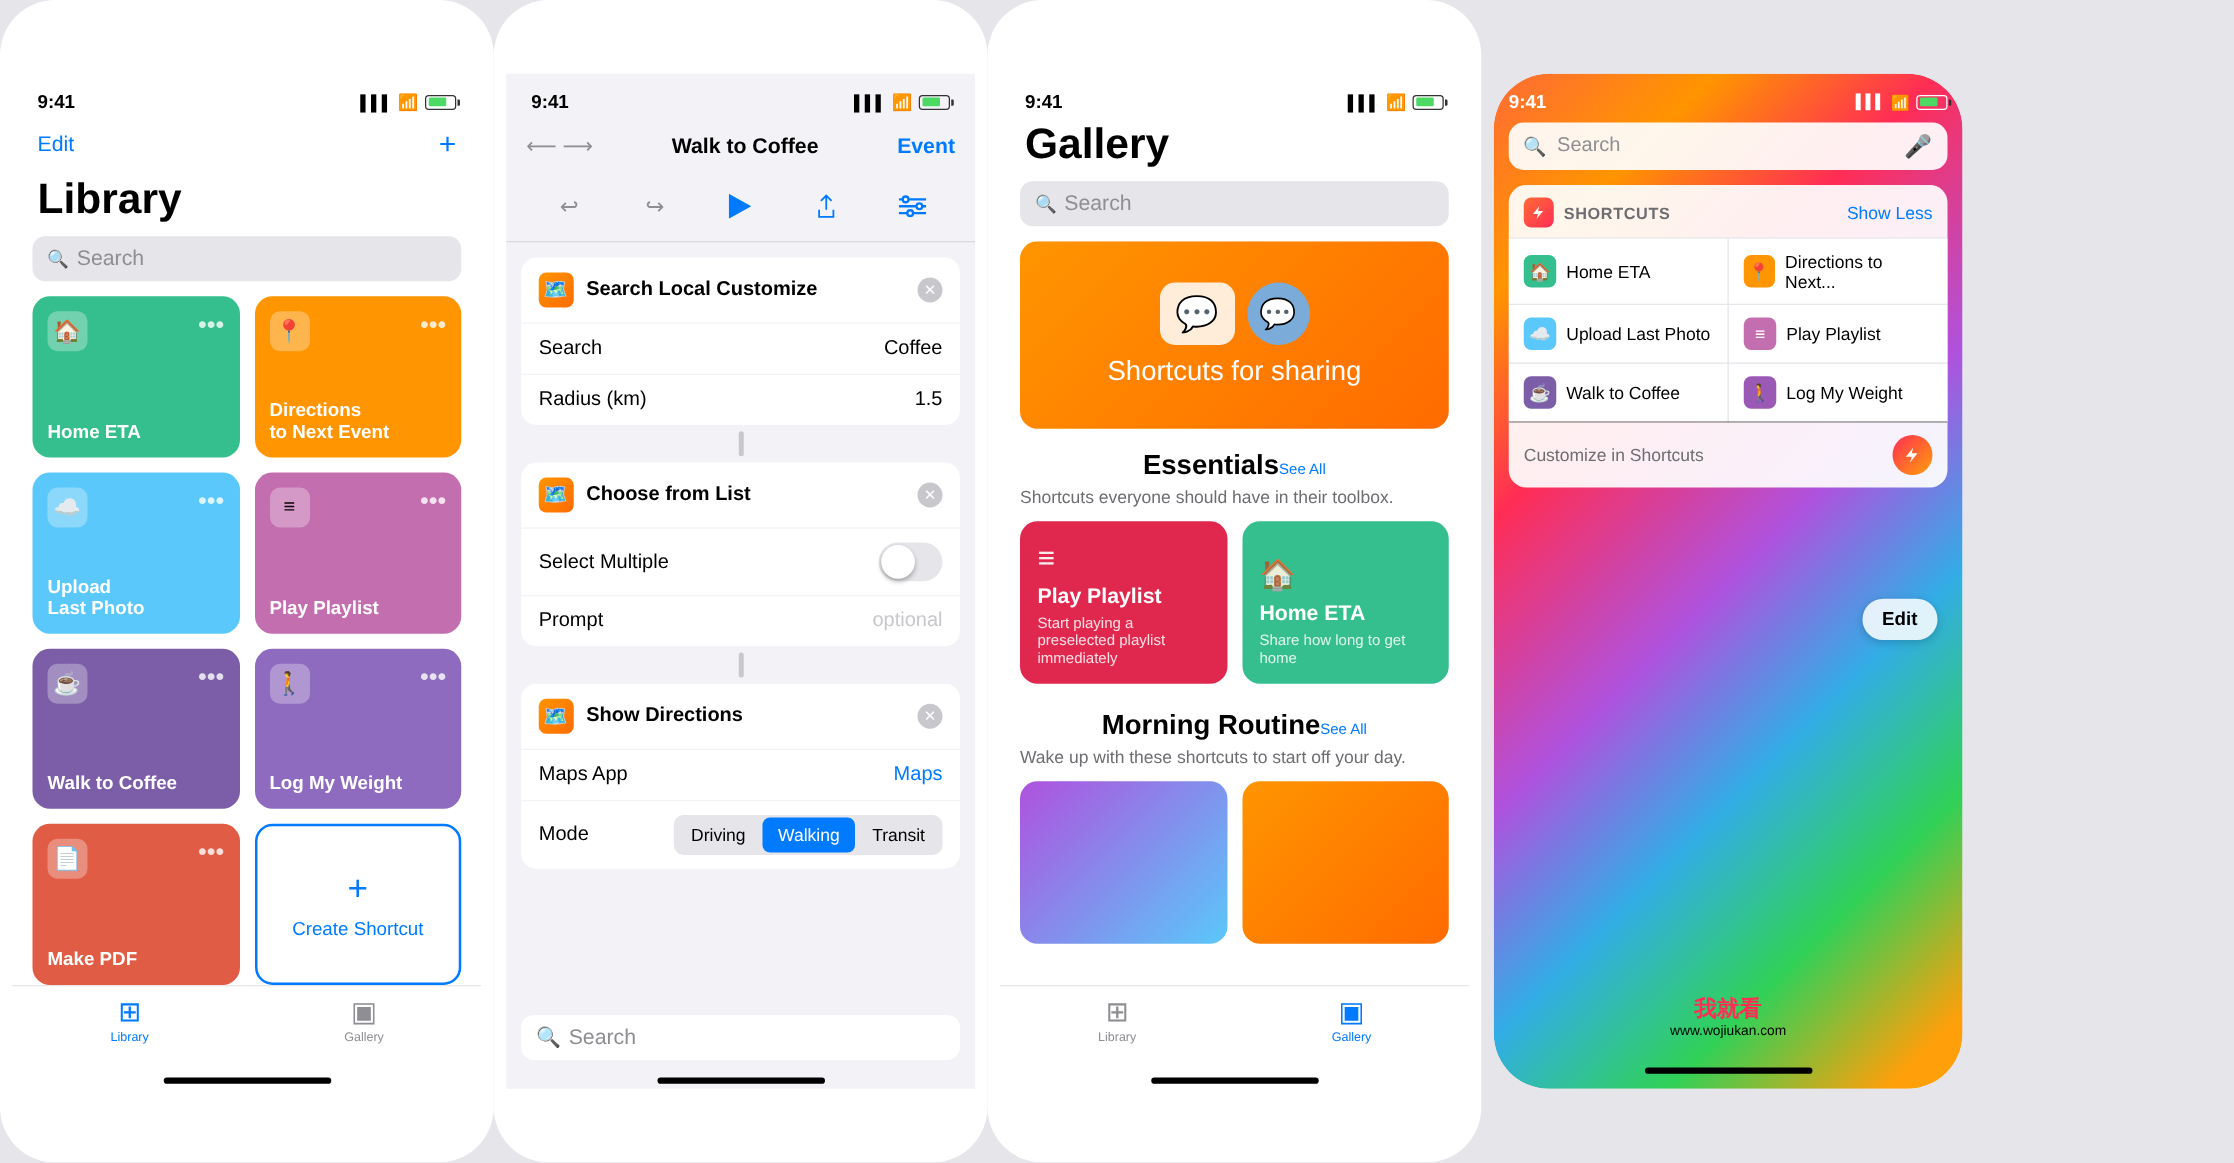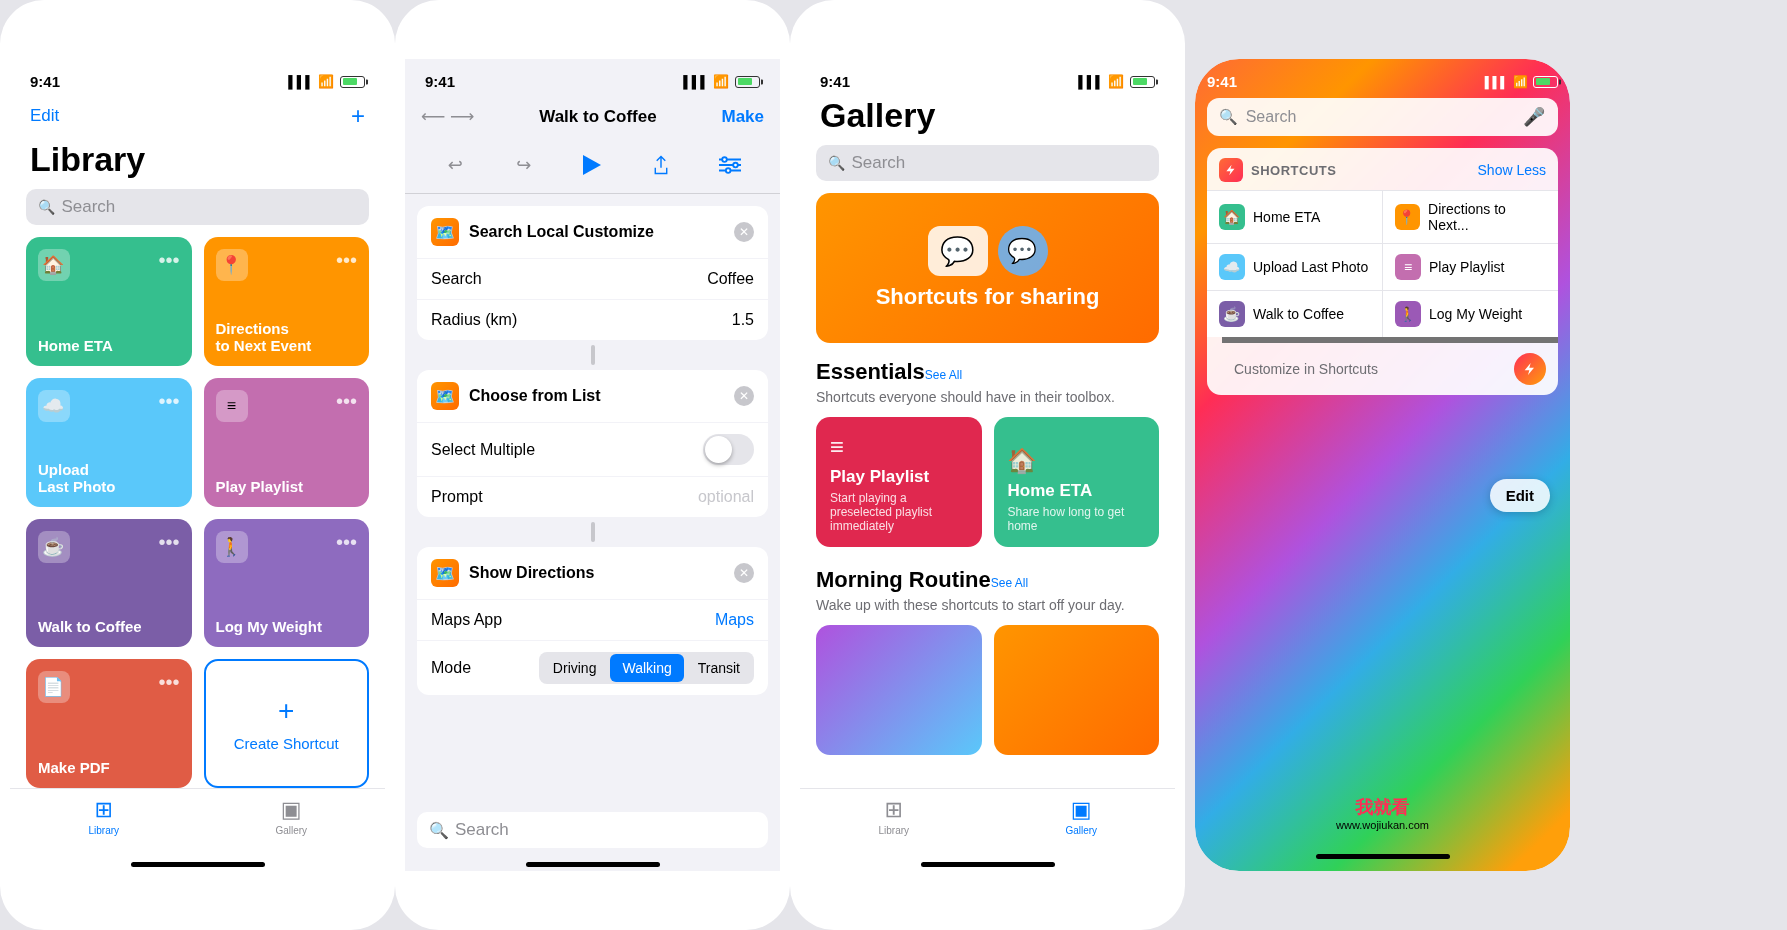--- a/index.html
+++ b/index.html
@@ -335,26 +335,26 @@
       flex-direction: column;
       align-items: center;
       justify-content: center;
       margin-bottom: 16px;
       position: relative;
       overflow: hidden;
     }
     .banner-title {
       color: #fff;
       font-size: 22px;
-      font-weight: 700;
+      font-weight: 400;
     }
 
     .section-header {
       display: flex;
-      justify-content: flex-start;
+      justify-content: center;
       align-items: baseline;
       margin-bottom: 4px;
     }
     .section-title {
       font-size: 22px;
       font-weight: 700;
     }
     .section-see-all {
       color: #007AFF;
       font-size: 12px;
@@ -481,22 +481,21 @@
       font-size: 14px;
       color: #fff;
     }
     .widget-tile-label { font-size: 14px; font-weight: 500; color: #000; }
 
     .widget-footer {
       padding: 10px 12px;
       display: flex;
       justify-content: space-between;
       align-items: center;
-      border-top: 6px solid #737373;
-      margin-left: 15px;
+      border-top: 1px solid #737373;
     }
     .widget-customize { font-size: 14px; color: #6d6d72; }
     .widget-app-icon-round {
       width: 32px; height: 32px;
       background: linear-gradient(135deg, #ff2d55, #ff9f0a);
       border-radius: 50%;
       display: flex; align-items: center; justify-content: center;
       font-size: 16px; color: #fff;
     }
 
@@ -668,21 +667,21 @@
         <span style="font-size:13px;">📶</span>
         <div class="battery-icon">
           <div class="battery-fill green"></div>
         </div>
       </div>
     </div>
 
     <div class="editor-header">
       <span class="editor-back">⟵ ⟶</span>
       <span class="editor-title">Walk to Coffee</span>
-      <span class="editor-done">Make</span>
+      <span class="editor-done">Event</span>
     </div>
 
     <div class="editor-toolbar">
       <div class="toolbar-btn" style="color:#8e8e93;">↩</div>
       <div class="toolbar-btn" style="color:#8e8e93;">↪</div>
       <div class="toolbar-btn play">
         <svg width="18" height="20" viewBox="0 0 18 20" fill="#007AFF">
             <polygon points="0,0 18,10 0,20"></polygon>
           </svg>
       </div>

